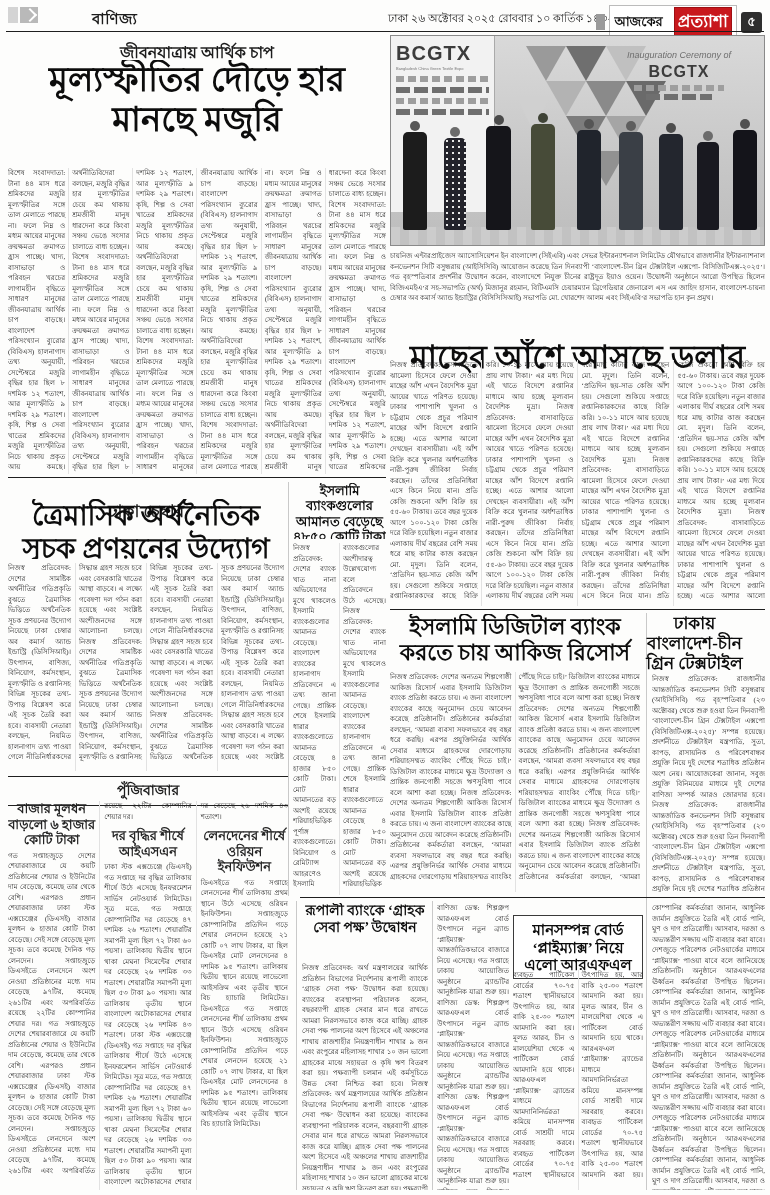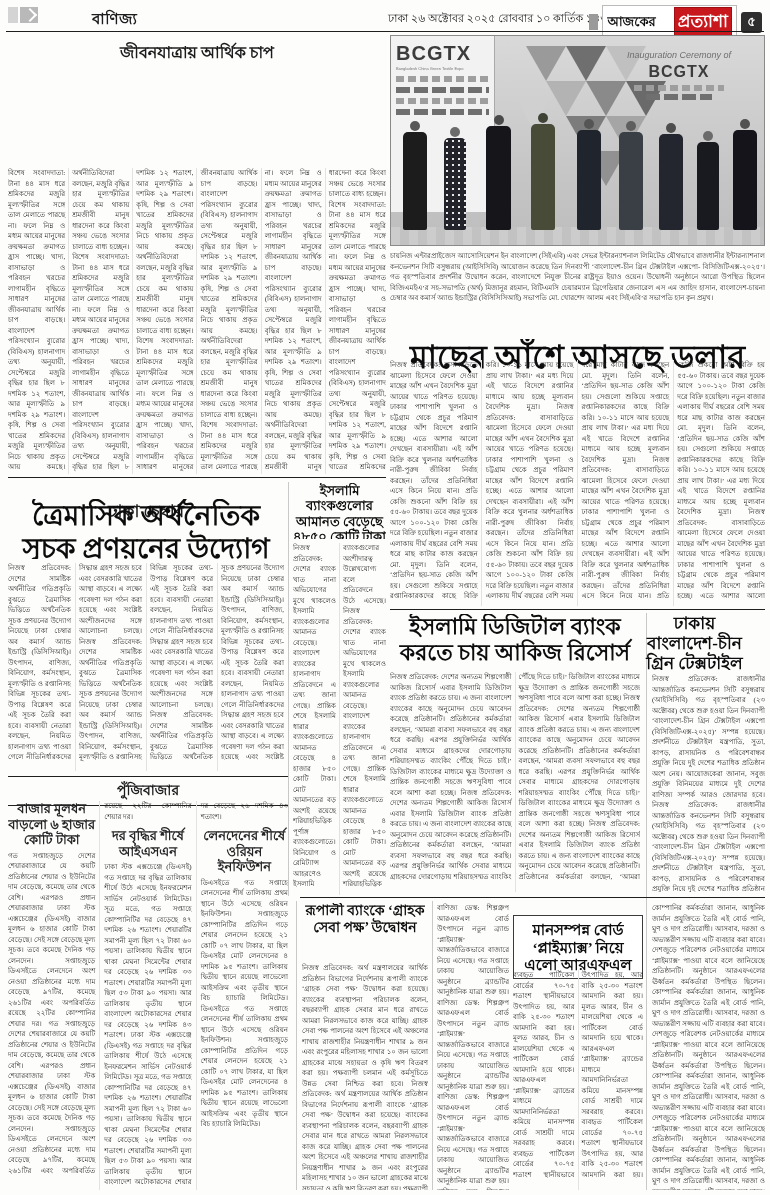--- a/index.html
+++ b/index.html
@@ -16,21 +16,21 @@
 
   
   .section-name { font-size:15px; font-weight:bold; letter-spacing:.5px; }
   .dateline { font-size:11px; color:#222; }
   .nav-icon { width:18px; height:16px; background:#b9b9b9; position:relative; }
   .nav-icon:before { content:""; position:absolute; left:5px; top:3px; width:8px; height:8px;
     border-right:2px solid #fff; border-top:2px solid #fff; transform:rotate(45deg); }
   .nav-icon-shadow { width:10px; height:16px; background:#d4d4d4; }
   .logo-wrap { display:flex; align-items:center; gap:4px; }
   .logo-block { width:9px; height:16px; background:#9a9a9a; }
-  .logo-box { border:1px solid #bbb; background:#fff; padding:1px 4px; display:flex; gap:18px; align-items:center; }
+  .logo-box { border:1px solid #bbb; background:#fff; padding:1px 4px; display:flex; gap:11px; align-items:center; }
   .logo-black { font-weight:bold; font-size:13px; color:#111; }
   .logo-red { font-weight:bold; font-size:17px; color:#fff; background:#c8181d; border:1px solid #9e0f13; padding:0 3px; }
   .page-no { background:#2e2e2e; color:#fff; font-weight:bold; font-size:13px;
     width:21px; height:21px; border-radius:3px; display:flex; align-items:center; justify-content:center; }
 
   
   .kicker { font-weight:bold; }
   .headline { font-weight:bold; color:#0c0c0c; line-height:1.18; }
 
   
@@ -80,20 +80,21 @@
     <div class="logo-block"></div>
     <div class="logo-box">
       <span class="logo-black">আজকের</span>
       <span class="logo-red">প্রত্যাশা</span>
     </div>
     <div class="page-no">৫</div>
   </div>
   <div class="abs hrule" style="left:6px; top:31px; width:758px;"></div>
 
   <div class="abs kicker center" style="left:8px; top:40px; width:378px; font-size:16px;">জীবনযাত্রায় আর্থিক চাপ</div>
+  <div class="abs headline center" style="left:8px; top:60px; width:378px; font-size:34px; height:102px; overflow:hidden;">মূল্যস্ফীতির দৌড়ে হার মানছে মজুরি</div>
   <div class="abs bodytext cols6" style="left:8px; top:168px; width:378px; height:306px;">বিশেষ সংবাদদাতা: টানা ৪৪ মাস ধরে শ্রমিকদের মজুরি মূল্যস্ফীতির সঙ্গে তাল মেলাতে পারছে না। ফলে নিম্ন ও মধ্যম আয়ের মানুষের ক্রয়ক্ষমতা ক্রমাগত হ্রাস পাচ্ছে। খাদ্য, বাসাভাড়া ও পরিবহন খরচের লাগামহীন বৃদ্ধিতে সাধারণ মানুষের জীবনযাত্রায় আর্থিক চাপ বাড়ছে। বাংলাদেশ পরিসংখ্যান ব্যুরোর (বিবিএস) হালনাগাদ তথ্য অনুযায়ী, সেপ্টেম্বরে মজুরি বৃদ্ধির হার ছিল ৮ দশমিক ১২ শতাংশ, আর মূল্যস্ফীতি ৯ দশমিক ২৯ শতাংশ। কৃষি, শিল্প ও সেবা খাতের শ্রমিকদের মজুরি মূল্যস্ফীতির নিচে থাকায় প্রকৃত আয় কমছে। অর্থনীতিবিদেরা বলছেন, মজুরি বৃদ্ধির হার মূল্যস্ফীতির চেয়ে কম থাকায় শ্রমজীবী মানুষ ধারদেনা করে কিংবা সঞ্চয় ভেঙে সংসার চালাতে বাধ্য হচ্ছেন। বিশেষ সংবাদদাতা: টানা ৪৪ মাস ধরে শ্রমিকদের মজুরি মূল্যস্ফীতির সঙ্গে তাল মেলাতে পারছে না। ফলে নিম্ন ও মধ্যম আয়ের মানুষের ক্রয়ক্ষমতা ক্রমাগত হ্রাস পাচ্ছে। খাদ্য, বাসাভাড়া ও পরিবহন খরচের লাগামহীন বৃদ্ধিতে সাধারণ মানুষের জীবনযাত্রায় আর্থিক চাপ বাড়ছে। বাংলাদেশ পরিসংখ্যান ব্যুরোর (বিবিএস) হালনাগাদ তথ্য অনুযায়ী, সেপ্টেম্বরে মজুরি বৃদ্ধির হার ছিল ৮ দশমিক ১২ শতাংশ, আর মূল্যস্ফীতি ৯ দশমিক ২৯ শতাংশ। কৃষি, শিল্প ও সেবা খাতের শ্রমিকদের মজুরি মূল্যস্ফীতির নিচে থাকায় প্রকৃত আয় কমছে। অর্থনীতিবিদেরা বলছেন, মজুরি বৃদ্ধির হার মূল্যস্ফীতির চেয়ে কম থাকায় শ্রমজীবী মানুষ ধারদেনা করে কিংবা সঞ্চয় ভেঙে সংসার চালাতে বাধ্য হচ্ছেন। বিশেষ সংবাদদাতা: টানা ৪৪ মাস ধরে শ্রমিকদের মজুরি মূল্যস্ফীতির সঙ্গে তাল মেলাতে পারছে না। ফলে নিম্ন ও মধ্যম আয়ের মানুষের ক্রয়ক্ষমতা ক্রমাগত হ্রাস পাচ্ছে। খাদ্য, বাসাভাড়া ও পরিবহন খরচের লাগামহীন বৃদ্ধিতে সাধারণ মানুষের জীবনযাত্রায় আর্থিক চাপ বাড়ছে। বাংলাদেশ পরিসংখ্যান ব্যুরোর (বিবিএস) হালনাগাদ তথ্য অনুযায়ী, সেপ্টেম্বরে মজুরি বৃদ্ধির হার ছিল ৮ দশমিক ১২ শতাংশ, আর মূল্যস্ফীতি ৯ দশমিক ২৯ শতাংশ। কৃষি, শিল্প ও সেবা খাতের শ্রমিকদের মজুরি মূল্যস্ফীতির নিচে থাকায় প্রকৃত আয় কমছে। অর্থনীতিবিদেরা বলছেন, মজুরি বৃদ্ধির হার মূল্যস্ফীতির চেয়ে কম থাকায় শ্রমজীবী মানুষ ধারদেনা করে কিংবা সঞ্চয় ভেঙে সংসার চালাতে বাধ্য হচ্ছেন। বিশেষ সংবাদদাতা: টানা ৪৪ মাস ধরে শ্রমিকদের মজুরি মূল্যস্ফীতির সঙ্গে তাল মেলাতে পারছে না। ফলে নিম্ন ও মধ্যম আয়ের মানুষের ক্রয়ক্ষমতা ক্রমাগত হ্রাস পাচ্ছে। খাদ্য, বাসাভাড়া ও পরিবহন খরচের লাগামহীন বৃদ্ধিতে সাধারণ মানুষের জীবনযাত্রায় আর্থিক চাপ বাড়ছে। বাংলাদেশ পরিসংখ্যান ব্যুরোর (বিবিএস) হালনাগাদ তথ্য অনুযায়ী, সেপ্টেম্বরে মজুরি বৃদ্ধির হার ছিল ৮ দশমিক ১২ শতাংশ, আর মূল্যস্ফীতি ৯ দশমিক ২৯ শতাংশ। কৃষি, শিল্প ও সেবা খাতের শ্রমিকদের মজুরি মূল্যস্ফীতির নিচে থাকায় প্রকৃত আয় কমছে। অর্থনীতিবিদেরা বলছেন, মজুরি বৃদ্ধির হার মূল্যস্ফীতির চেয়ে কম থাকায় শ্রমজীবী মানুষ ধারদেনা করে কিংবা সঞ্চয় ভেঙে সংসার চালাতে বাধ্য হচ্ছেন। বিশেষ সংবাদদাতা: টানা ৪৪ মাস ধরে শ্রমিকদের মজুরি মূল্যস্ফীতির সঙ্গে তাল মেলাতে পারছে না। ফলে নিম্ন ও মধ্যম আয়ের মানুষের ক্রয়ক্ষমতা ক্রমাগত হ্রাস পাচ্ছে। খাদ্য, বাসাভাড়া ও পরিবহন খরচের লাগামহীন বৃদ্ধিতে সাধারণ মানুষের জীবনযাত্রায় আর্থিক চাপ বাড়ছে। বাংলাদেশ পরিসংখ্যান ব্যুরোর (বিবিএস) হালনাগাদ তথ্য অনুযায়ী, সেপ্টেম্বরে মজুরি বৃদ্ধির হার ছিল ৮ দশমিক ১২ শতাংশ, আর মূল্যস্ফীতি ৯ দশমিক ২৯ শতাংশ। কৃষি, শিল্প ও সেবা খাতের শ্রমিকদের মজুরি মূল্যস্ফীতির নিচে থাকায় প্রকৃত আয় কমছে। অর্থনীতিবিদেরা বলছেন, মজুরি বৃদ্ধির হার মূল্যস্ফীতির চেয়ে কম থাকায় শ্রমজীবী মানুষ ধারদেনা করে কিংবা সঞ্চয় ভেঙে সংসার চালাতে বাধ্য হচ্ছেন। বিশেষ সংবাদদাতা: টানা ৪৪ মাস ধরে শ্রমিকদের মজুরি মূল্যস্ফীতির সঙ্গে তাল মেলাতে পারছে না। ফলে নিম্ন ও মধ্যম আয়ের মানুষের ক্রয়ক্ষমতা ক্রমাগত হ্রাস পাচ্ছে। খাদ্য, বাসাভাড়া ও পরিবহন খরচের লাগামহীন বৃদ্ধিতে সাধারণ মানুষের জীবনযাত্রায় আর্থিক চাপ বাড়ছে। বাংলাদেশ পরিসংখ্যান ব্যুরোর (বিবিএস) হালনাগাদ তথ্য অনুযায়ী, সেপ্টেম্বরে মজুরি বৃদ্ধির হার ছিল ৮ দশমিক ১২ শতাংশ, আর মূল্যস্ফীতি ৯ দশমিক ২৯ শতাংশ। কৃষি, শিল্প ও সেবা খাতের শ্রমিকদের মজুরি মূল্যস্ফীতির নিচে থাকায় প্রকৃত আয় কমছে। অর্থনীতিবিদেরা বলছেন, মজুরি বৃদ্ধির হার মূল্যস্ফীতির চেয়ে কম থাকায় শ্রমজীবী মানুষ ধারদেনা করে কিংবা সঞ্চয় ভেঙে সংসার চালাতে বাধ্য হচ্ছেন।</div>
   <div class="abs hrule" style="left:8px; top:477px; width:378px; border-top-width:1px;"></div>
 
   <div class="abs photo" style="left:390px; top:35px; width:375px; height:211px;">
     <div class="banner-left">
       <div class="bcgtx"><span>BCGTX</span></div>
       <div class="banner-sub">Bangladesh China Green Textile Expo</div>
       <div class="minibars"></div>
       <div class="minibars dark"></div>
       <div class="minibars"></div>

